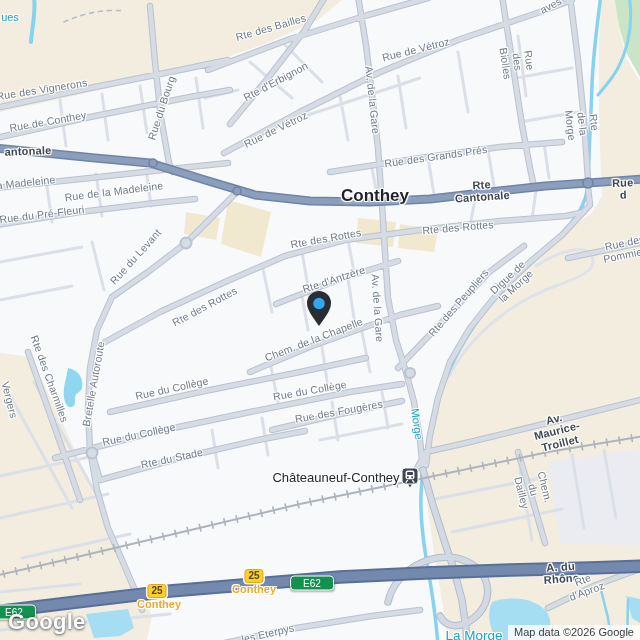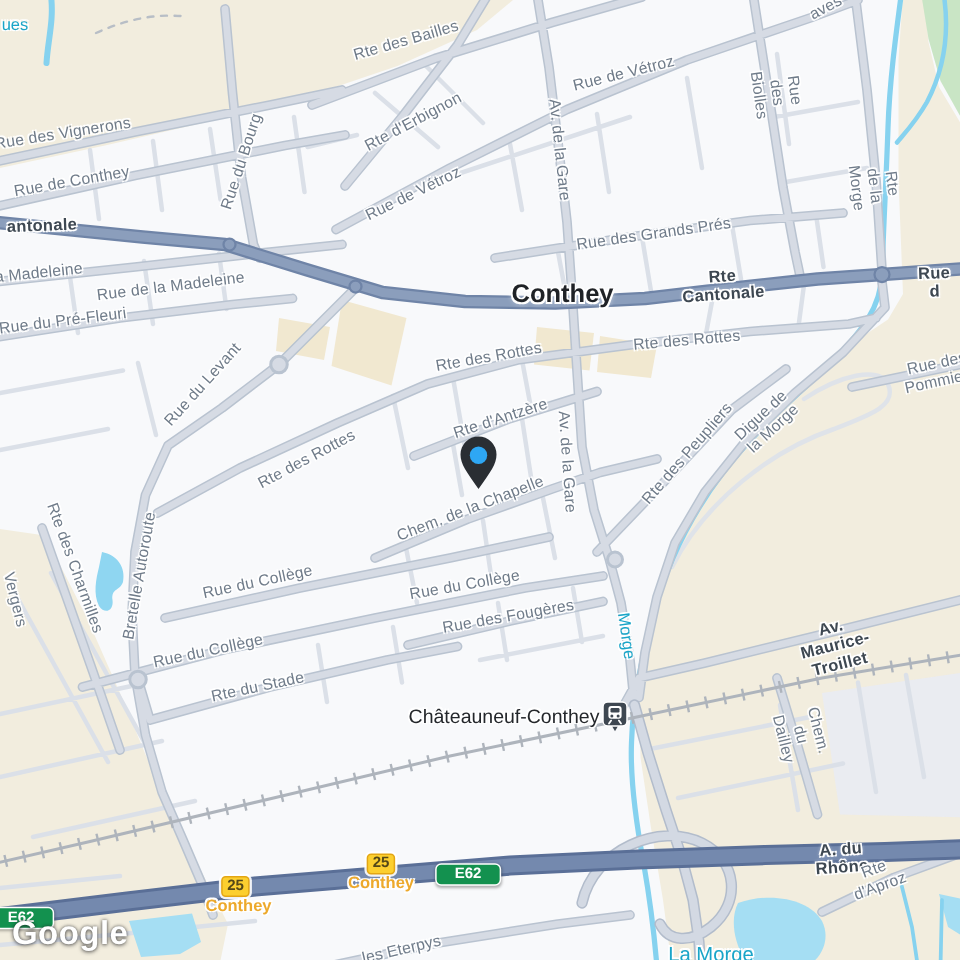--- a/index.html
+++ b/index.html
@@ -23,21 +23,21 @@
         text-shadow:-1px -1px 0 #fff,1px -1px 0 #fff,-1px 1px 0 #fff,1px 1px 0 #fff;}
   .water_big{font-size:13.5px;color:#19A5C8;
         text-shadow:-1px -1px 0 #fff,1px -1px 0 #fff,-1px 1px 0 #fff,1px 1px 0 #fff;}
   .exit-badge{position:absolute;transform:translate(-50%,-50%);background:#FCCF2F;
         border:1px solid #E3A614;border-radius:3px;color:#544818;font-weight:700;font-size:10px;
         padding:0 3px;line-height:12px;box-shadow:0 0 0 1.5px rgba(255,255,255,.9);z-index:6;}
   .exit-name{position:absolute;transform:translate(-50%,-50%);color:#EDA92B;font-weight:700;
         font-size:11px;z-index:6;
         text-shadow:-1px -1px 0 #fff,1px -1px 0 #fff,-1px 1px 0 #fff,1px 1px 0 #fff;}
   .shield{position:absolute;transform:translate(-50%,-50%);background:#13914F;color:#fff;
-        font-weight:700;font-size:10px;padding:1px 12px;border:1.5px solid #fff;border-radius:4px;
+        font-weight:400;font-size:10px;padding:1px 12px;border:1.5px solid #fff;border-radius:4px;
         box-shadow:0 1px 2px rgba(0,0,0,.3);z-index:6;line-height:11px;}
   .glogo{position:absolute;left:8px;top:609px;z-index:8;color:#fff;font-size:22px;font-weight:700;
         letter-spacing:.3px;text-shadow:0 1px 3px rgba(32,33,36,.65),0 0 2px rgba(32,33,36,.5);}
   .attrib{position:absolute;right:0;bottom:0;z-index:8;background:rgba(255,255,255,.82);
         color:#3C4043;font-size:11px;padding:1px 6px 2px;}
 </style>
 </head>
 <body>
 
 <div class="stage" id="map">
@@ -173,13 +173,14 @@
       <div class="lbl water_big" style="left: 474px; top: 636px; transform: translate(-50%, -50%) rotate(0deg);">La Morge</div>
       <div class="exit-badge" style="left: 157px; top: 591px;">25</div>
       <div class="exit-name" style="left: 159px; top: 604px;">Conthey</div>
       <div class="exit-badge" style="left: 254px; top: 576px;">25</div>
       <div class="exit-name" style="left: 254px; top: 589px;">Conthey</div>
       <div class="shield" style="left: 14px; top: 612px;">E62</div>
       <div class="shield" style="left: 312px; top: 583px;">E62</div>
     </div>
 
   <div class="glogo">Google</div>
+  <div class="attrib">Map data ©2026 Google</div>
 </div>
 
 </body></html>

